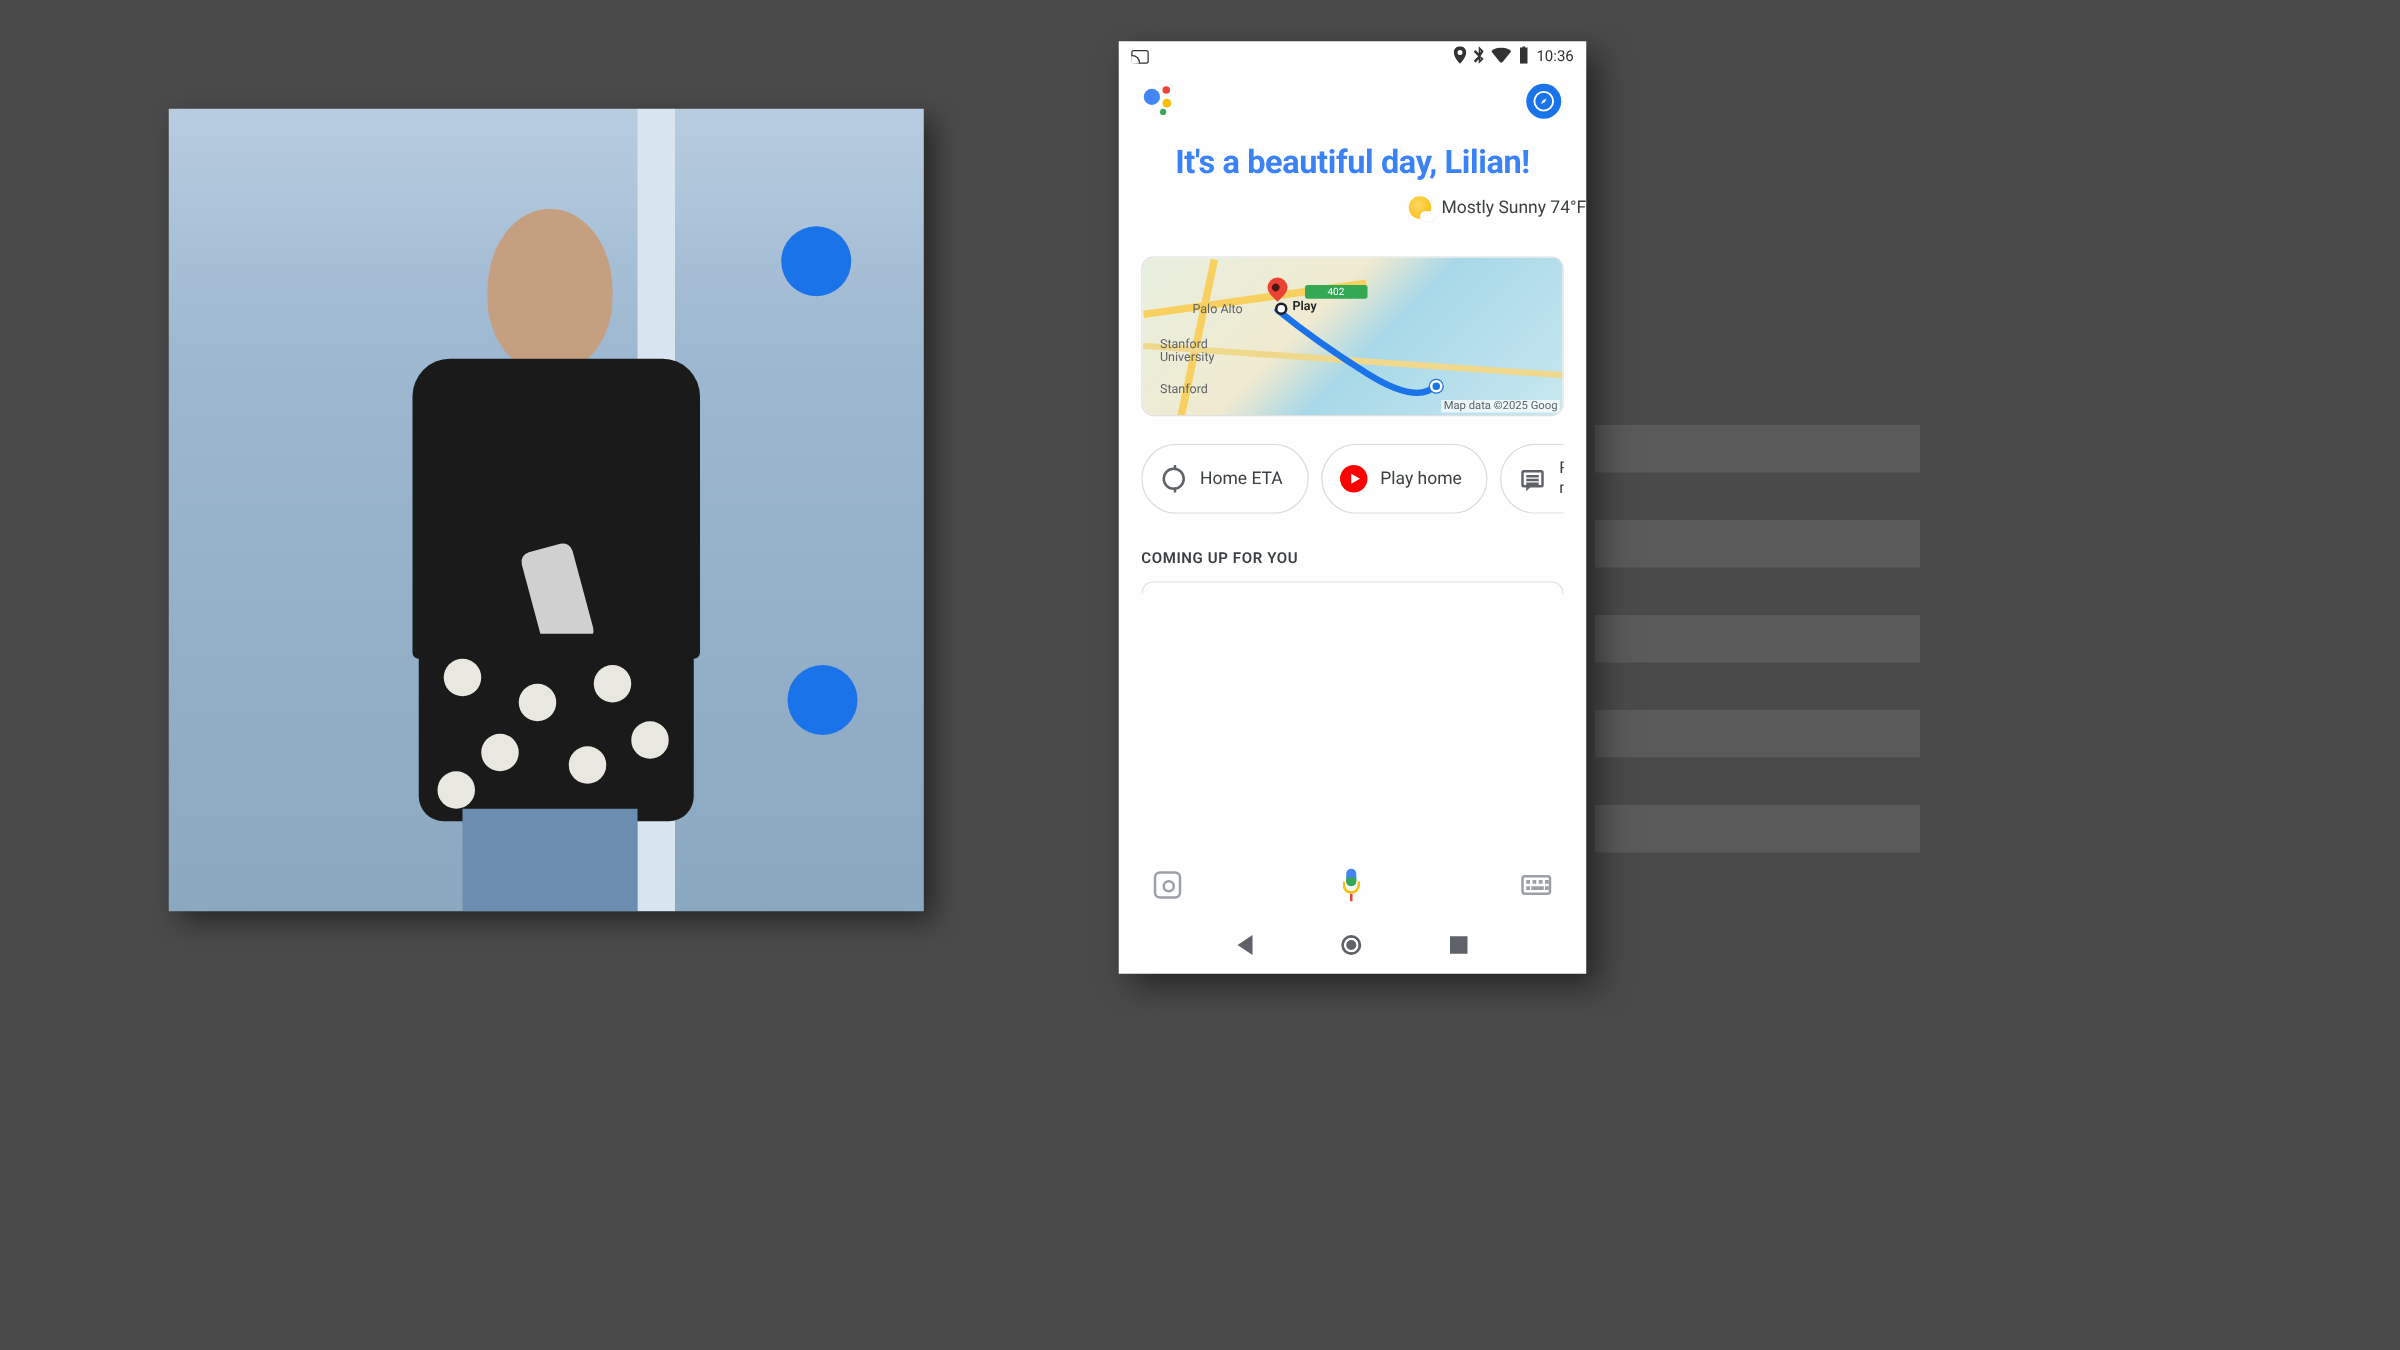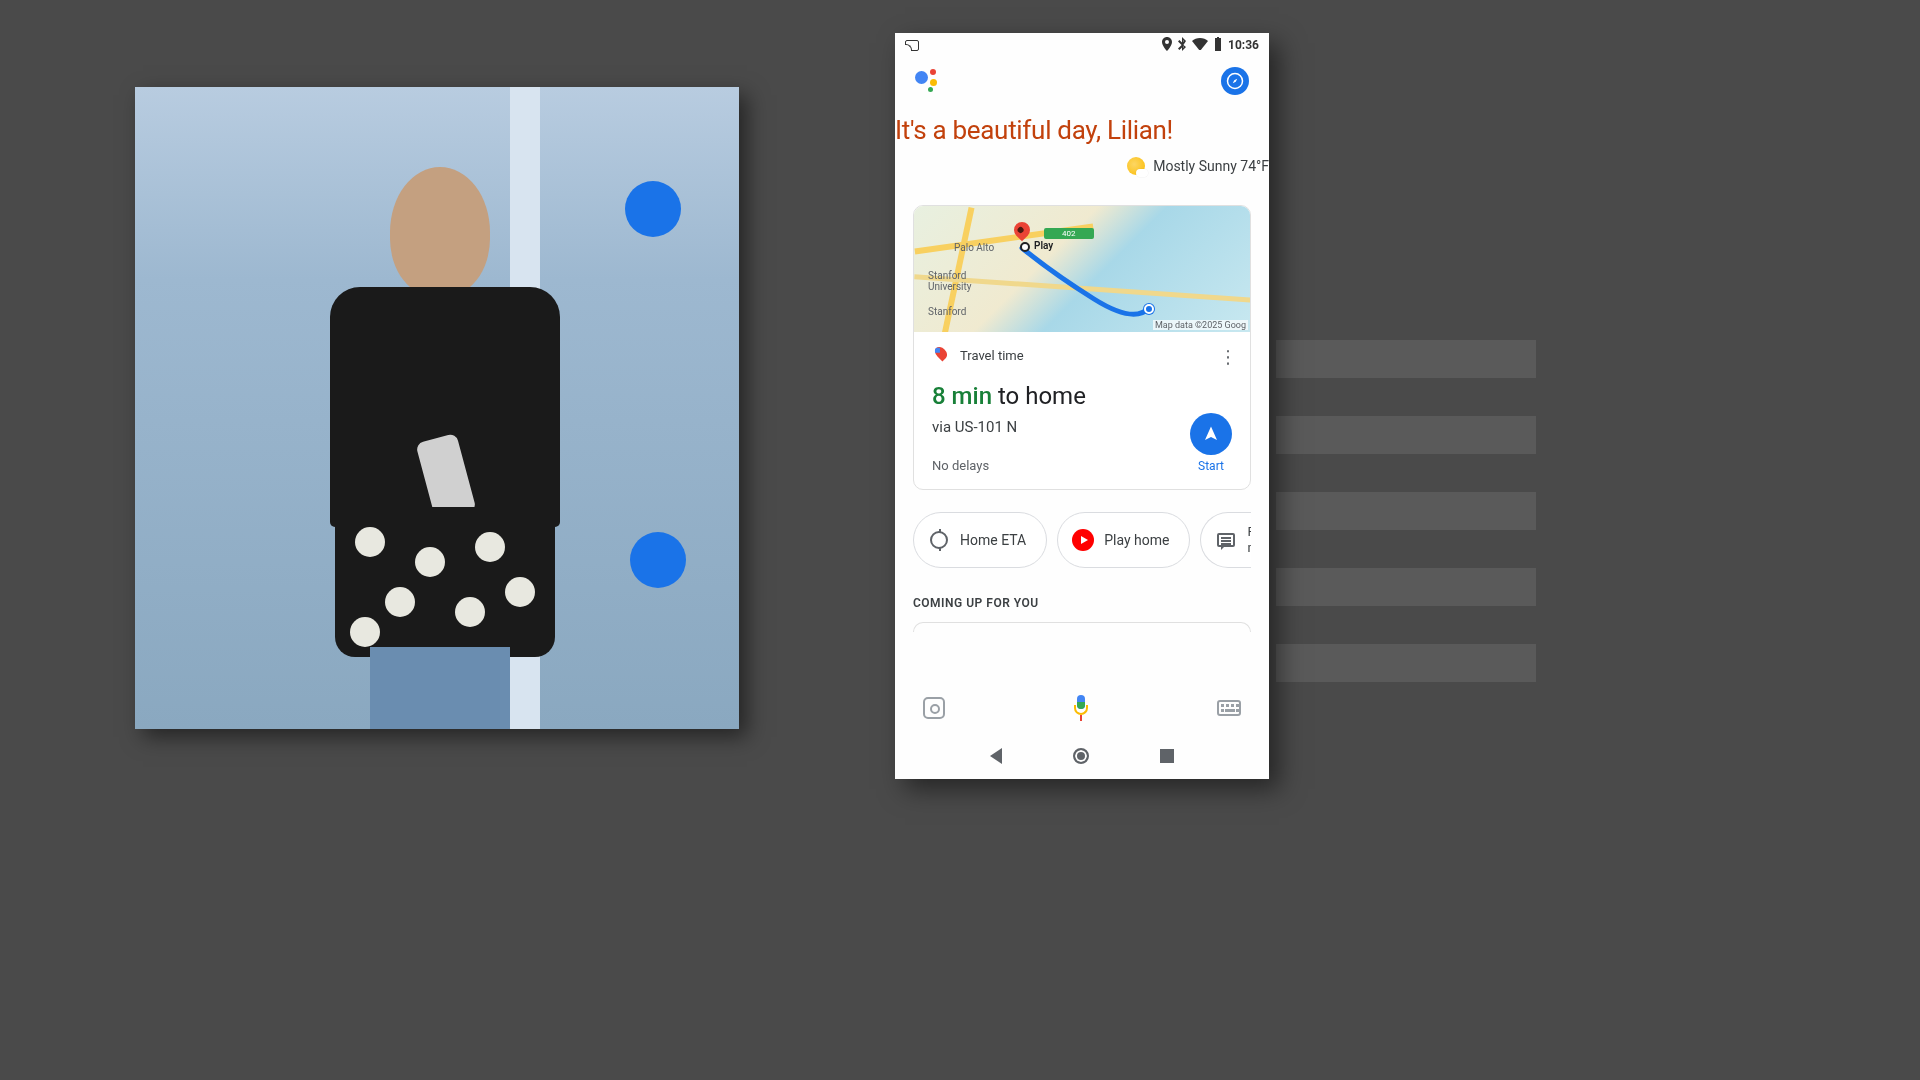--- a/index.html
+++ b/index.html
@@ -108,21 +108,20 @@
     overflow: hidden;
   }
   .status-bar {
     height: 24px;
     display: flex;
     align-items: center;
     justify-content: space-between;
     padding: 0 10px;
     font-size: 12px;
     color: #333;
-    font-weight: bold;
   }
   .status-right { display: flex; align-items: center; gap: 6px; }
   .status-icon { font-size: 13px; line-height: 1; }
   .cast-icon {
     width: 14px; height: 11px;
     border: 1.5px solid #333;
     border-radius: 2px;
     position: relative;
   }
   .cast-icon::after {
@@ -156,24 +155,24 @@
     width: 28px; height: 28px;
     border-radius: 50%;
     background: #1a73e8;
     display: flex; align-items: center; justify-content: center;
     color: #fff;
     position: relative;
   }
   .compass-btn svg { width: 18px; height: 18px; }
 
   .greeting {
-    text-align: left;
+    text-align: center;
     font-size: 26px;
-    font-weight: 400;
-    color: #c2410c;
+    font-weight: 700;
+    color: #3b82f6;
     margin-top: 10px;
     letter-spacing: -0.3px;
   }
   .weather-row {
     display: flex;
     align-items: center;
     justify-content: flex-end;
     gap: 8px;
     margin-top: 12px;
     color: #3c4043;
@@ -445,42 +444,20 @@
         <div class="route">
           <svg>
               <path d="M8 4 Q 40 30, 80 55 T 135 64" stroke="#1a73e8" stroke-width="5" fill="none" stroke-linecap="round"></path>
             </svg>
         </div>
         <div class="pin"></div>
         <div class="home-dot"></div>
         <div class="route-end"></div>
         <div class="map-attr">Map data ©2025 Goog</div>
       </div>
-      <div class="travel-body">
-        <div class="travel-title-row">
-          <div class="maps-icon">
-              <div class="mp"></div>
-            </div>
-          <span>Travel time</span>
-        </div>
-        <div class="more-dots">⋮</div>
-        <div class="travel-time">
-          <span class="min">8 min</span><span> to home</span>
-        </div>
-        <div class="travel-via">via US-101 N</div>
-        <div class="travel-status">No delays</div>
-        <div class="start-nav">
-          <div class="start-btn">
-            <svg viewBox="0 0 24 24">
-                <path d="M12 2l8 18-8-4-8 4 8-18z"></path>
-              </svg>
-          </div>
-          <div class="start-label">Start</div>
-        </div>
-      </div>
     </div>
 
     <div class="chips">
       <div class="chip">
         <div class="chip-icon">
             <div class="eta-icon"></div>
           </div>
         <span class="chip-text">Home ETA</span>
       </div>
       <div class="chip">

